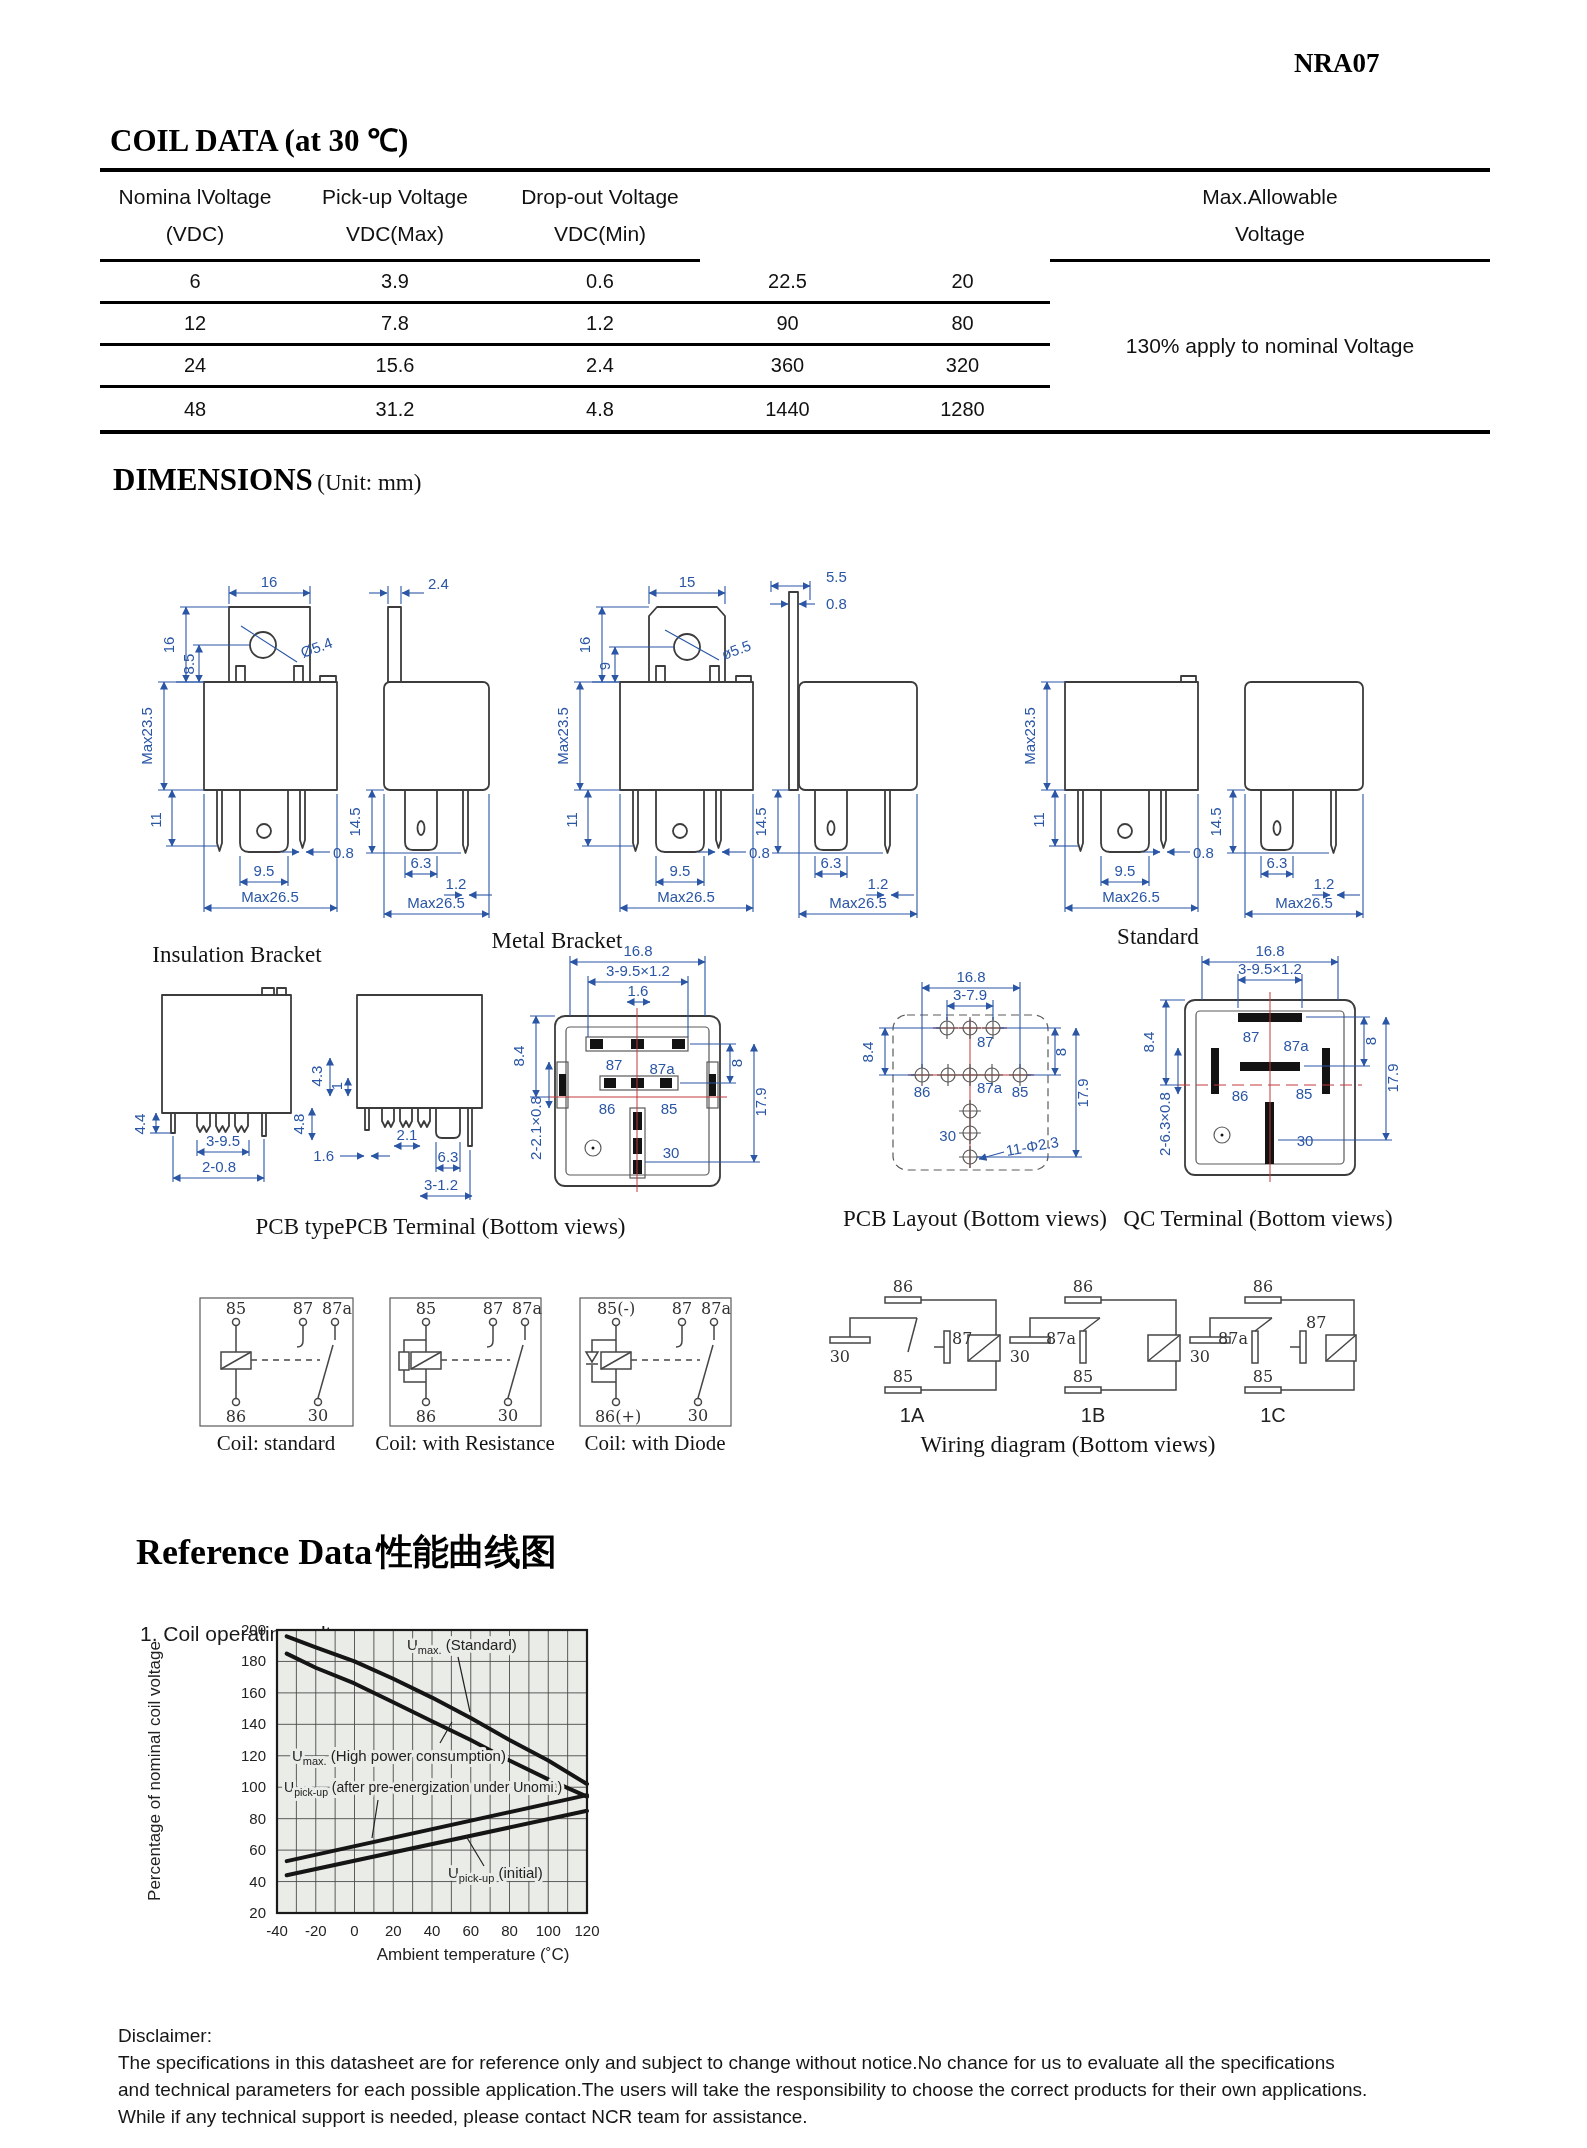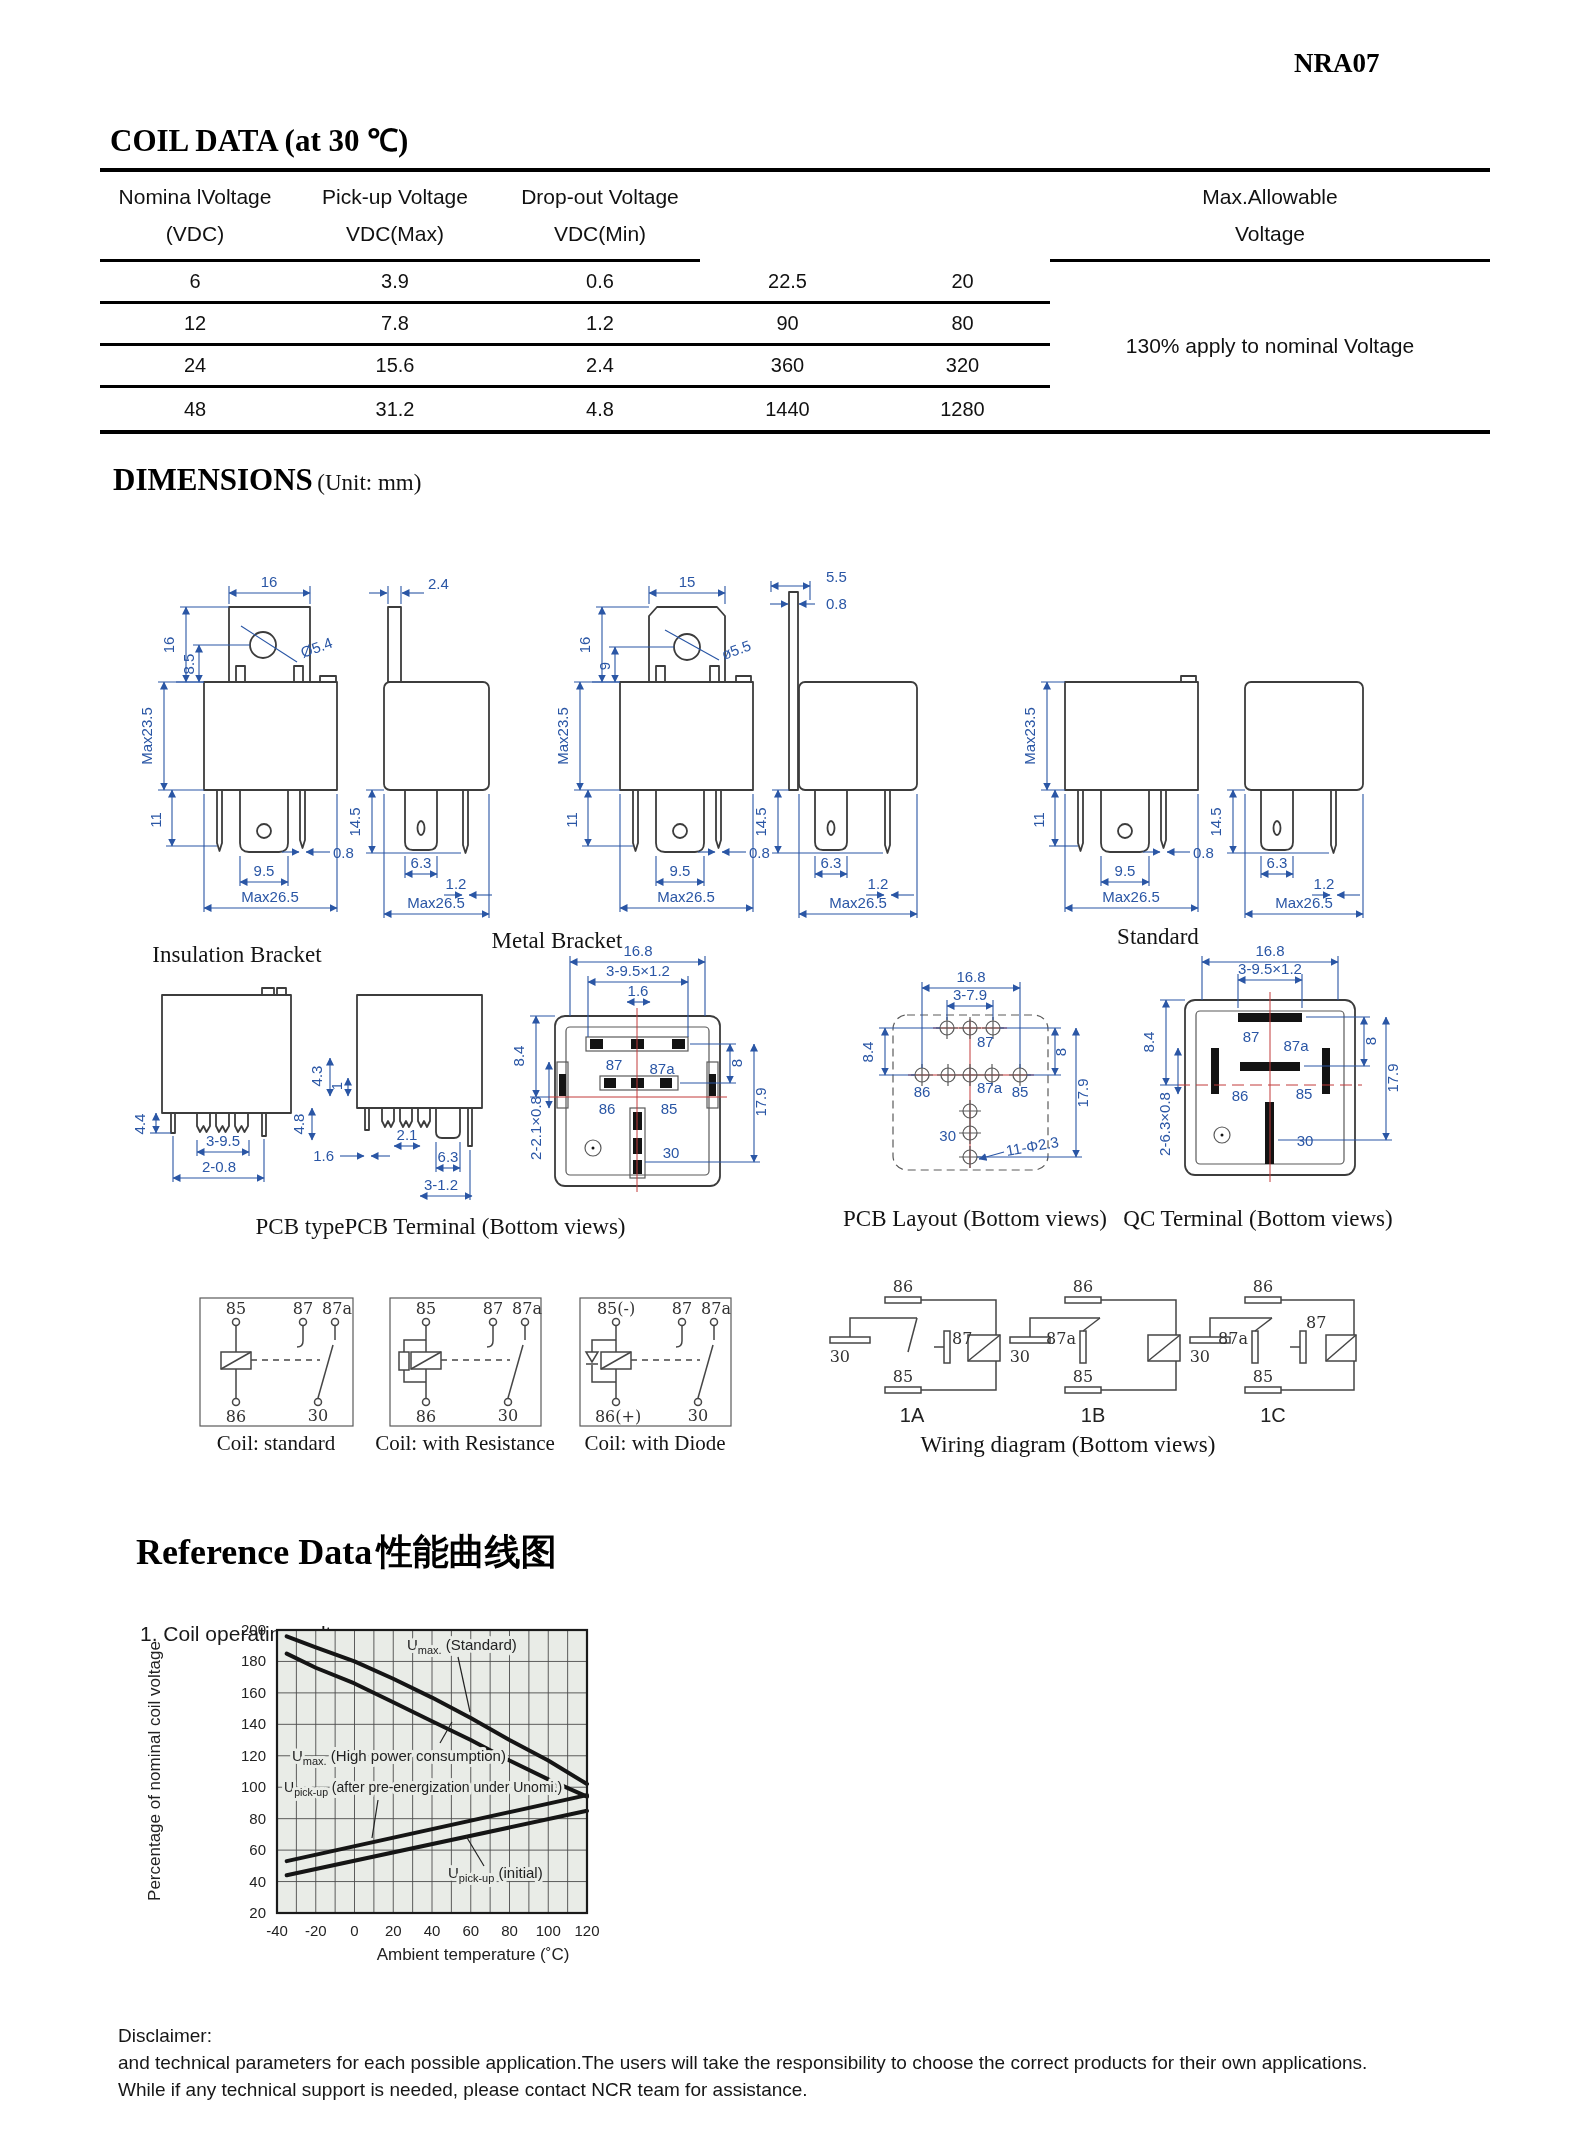--- a/index.html
+++ b/index.html
@@ -107,20 +107,21 @@
   </div>
 
   <div class="abs" style="left:124px;top:1528px;margin-left:12px;">
     <span class="ref-title">Reference Data</span>
     <span class="ref-title">性能曲线图</span>
   </div>
   <div class="abs chart-sub" style="left:140px;top:1622px;">1. Coil operating voltage range</div>
 
   <div class="abs disc" style="left:118px;top:2022px;width:1360px;">
     <div>Disclaimer:</div>
+    <div>The specifications in this datasheet are for reference only and subject to change without notice.No chance for us to evaluate all the specifications</div>
     <div>and technical parameters for each possible application.The users will take the responsibility to choose the correct products for their own applications.</div>
     <div>While if any technical support is needed, please contact NCR team for assistance.</div>
   </div>
 
   <svg class="abs" style="left:0;top:0;" width="1587" height="2148" viewBox="0 0 1587 2148">
     <defs>
       <marker id="ar" markerUnits="userSpaceOnUse" markerWidth="8" markerHeight="8" viewBox="0 0 8 8" refX="7.5" refY="4" orient="auto-start-reverse">
         <path d="M0,0 L8,4 L0,8 z" fill="#2a56a5"></path>
       </marker>
       <g id="xh">

